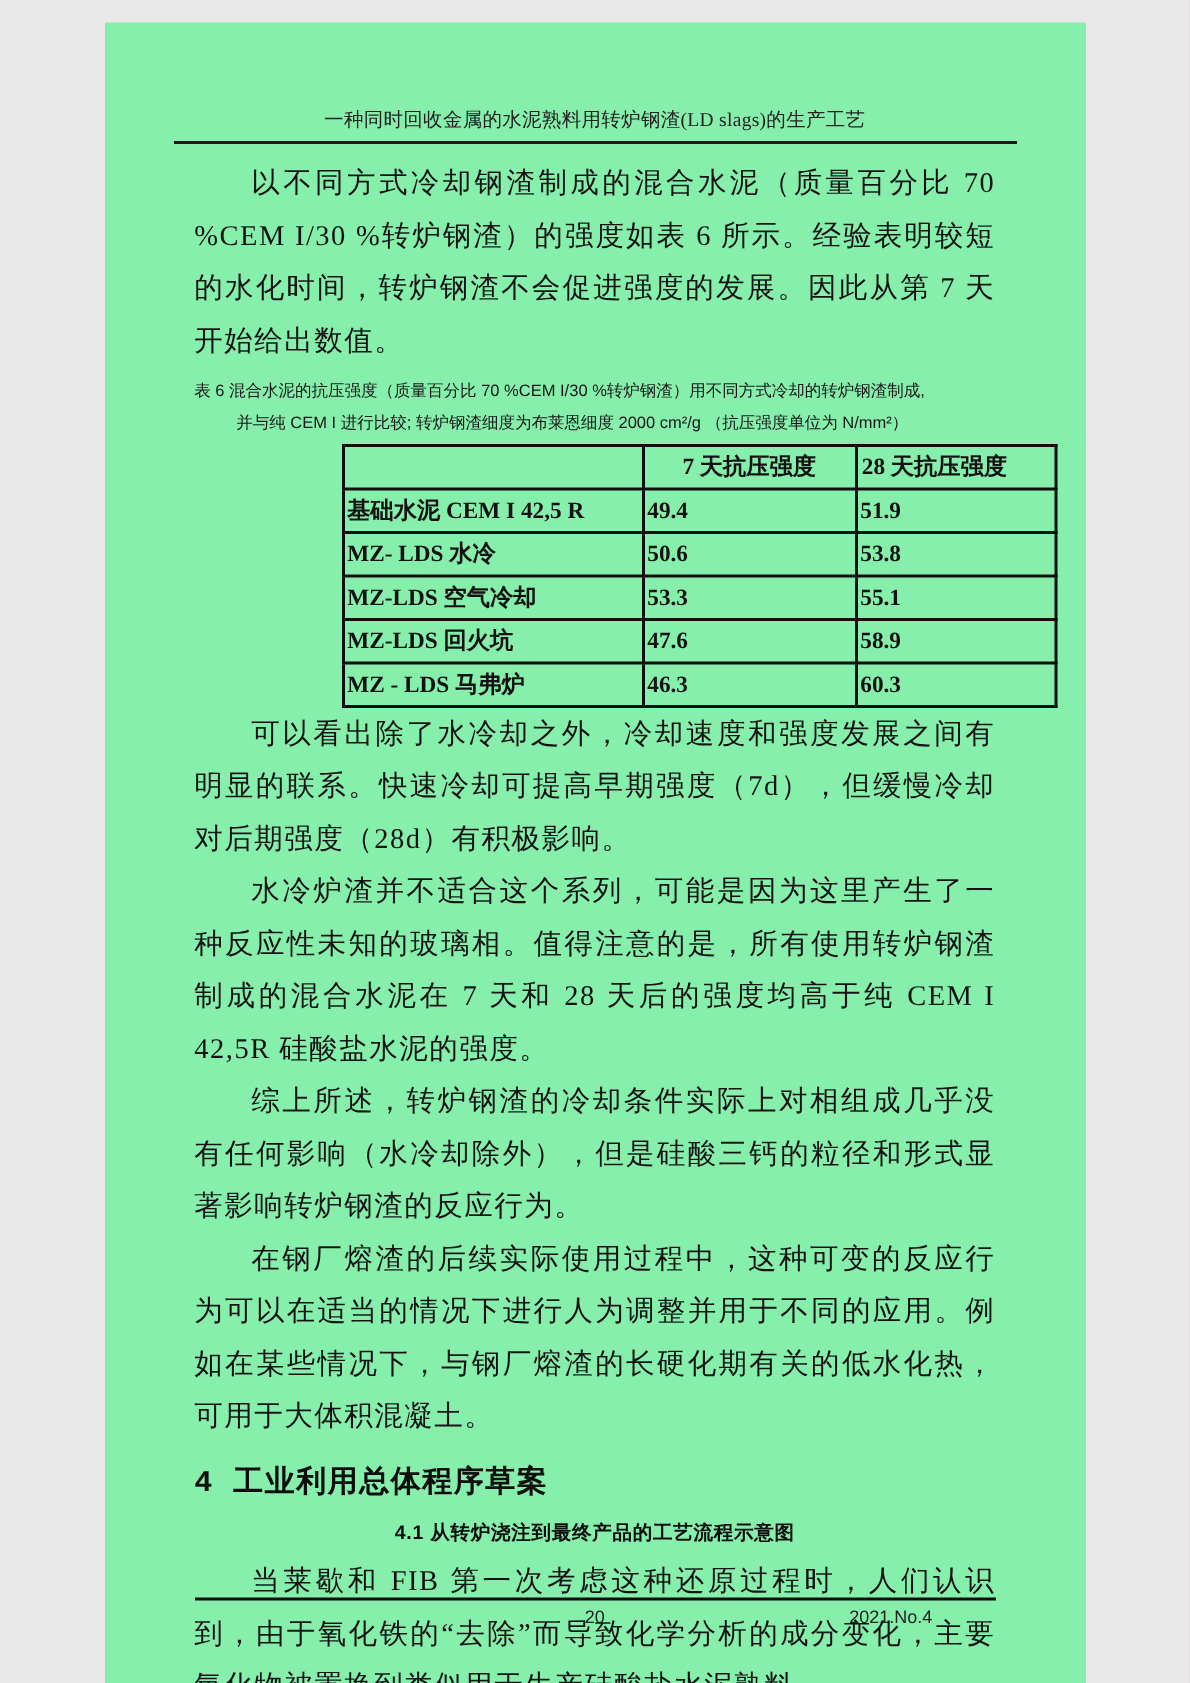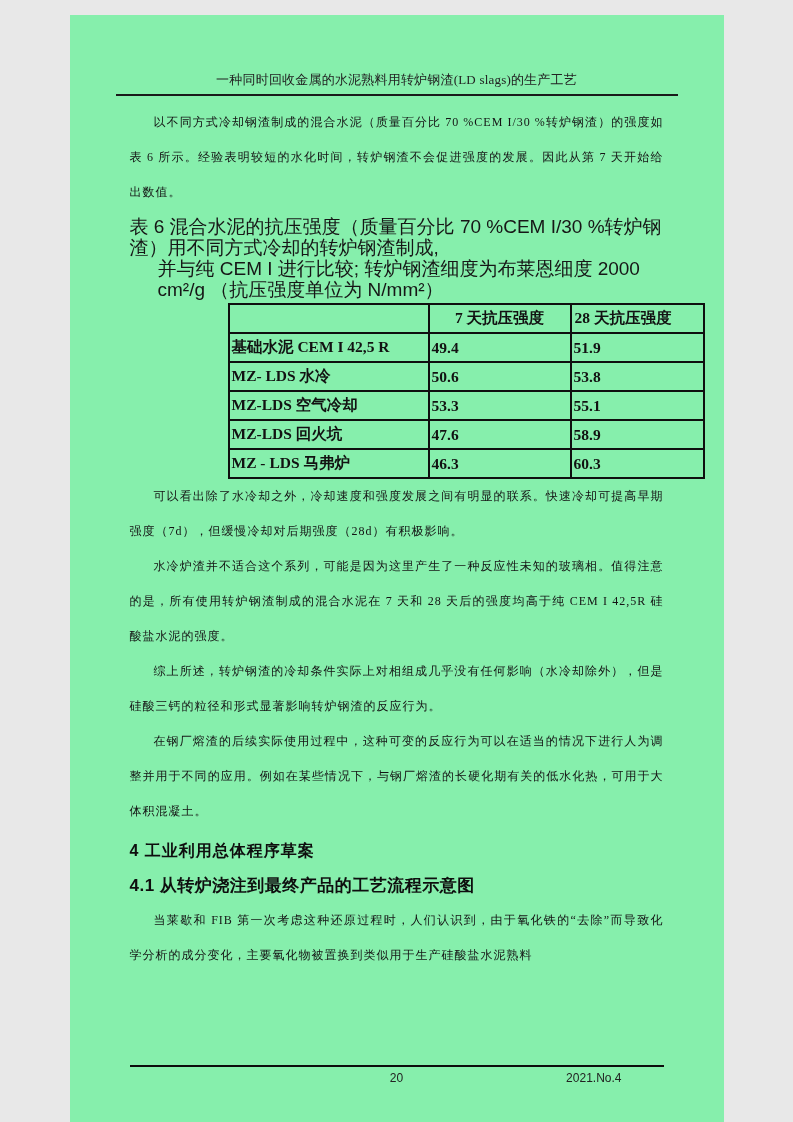--- a/index.html
+++ b/index.html
@@ -27,34 +27,34 @@
     padding-bottom: 5px;
   }
   .page-header .title {
     font-size: 13px;
     letter-spacing: 0.2px;
     color: #222;
   }
 
   
   .para {
-    font-size: 12px;
+    font-size: 19px;
     line-height: 35px;
     letter-spacing: 1px;
     text-align: justify;
     text-indent: 2em;
     color: #141414;
   }
   .para.first { margin-top: 9px; }
 
   
   .tbl-caption {
     margin-top: 6px;
     font-family: "Liberation Sans", "DejaVu Sans", sans-serif;
-    font-size: 19px;
+    font-size: 11px;
     line-height: 21px;
     color: #161616;
   }
   .tbl-caption .cap2 { padding-left: 28px; }
 
   
   table.strength {
     margin: 3px 0 0 98px;
     border-collapse: collapse;
     table-layout: fixed;
@@ -70,34 +70,35 @@
     border: 2px solid #0f0f0f;
     height: 29px;
     vertical-align: middle;
     padding: 0 2px;
   }
   table.strength thead th:nth-child(3) { text-align: left; padding-left: 3px; }
 
   
   .h-sec {
     margin-top: 12px;
-    font-family: Liberation Sans, sans-serif;
-    font-size: 16px;
+    font-family: Liberation Mono, monospace;
+    font-size: 20px;
     font-weight: bold;
     letter-spacing: 1px;
     color: #0e0e0e;
   }
   .h-sub {
     margin-top: 12px;
     margin-bottom: 6px;
     font-family: "Liberation Sans", "DejaVu Sans", sans-serif;
-    font-size: 17px;
+    font-size: 13px;
     font-weight: bold;
     letter-spacing: 0.5px;
     color: #0e0e0e;
+    text-align: center;
   }
 
   
   .page-footer {
     position: absolute;
     left: 60px;
     right: 60px;
     top: 1050px;
     border-top: 2.5px solid #0c0c0c;
     font-family: "Liberation Sans", "DejaVu Sans", sans-serif;

